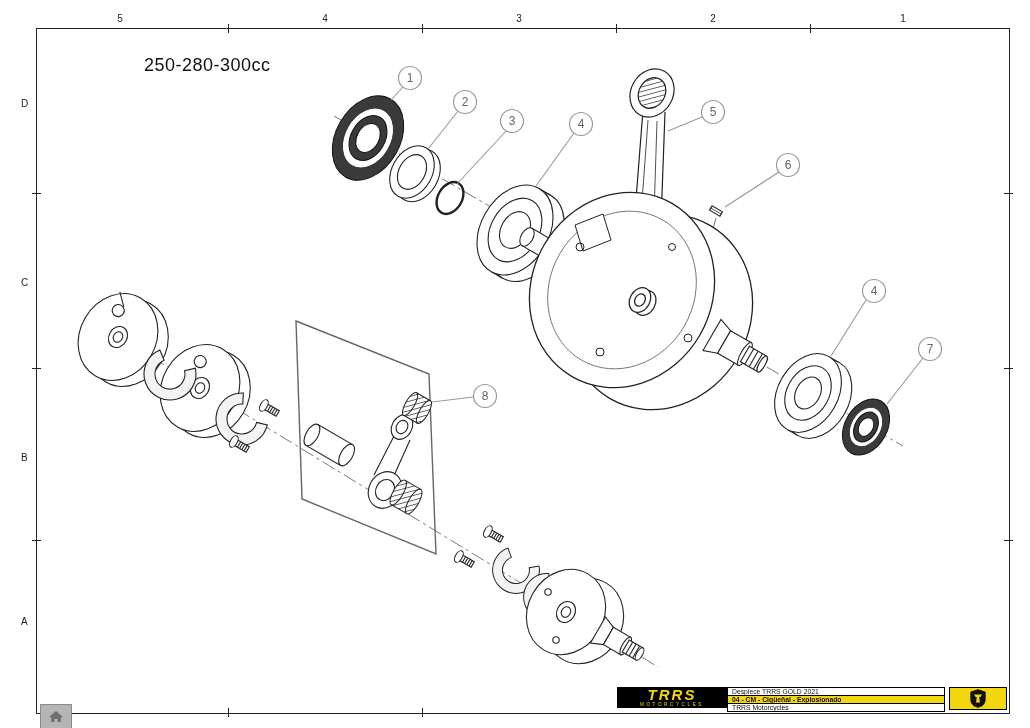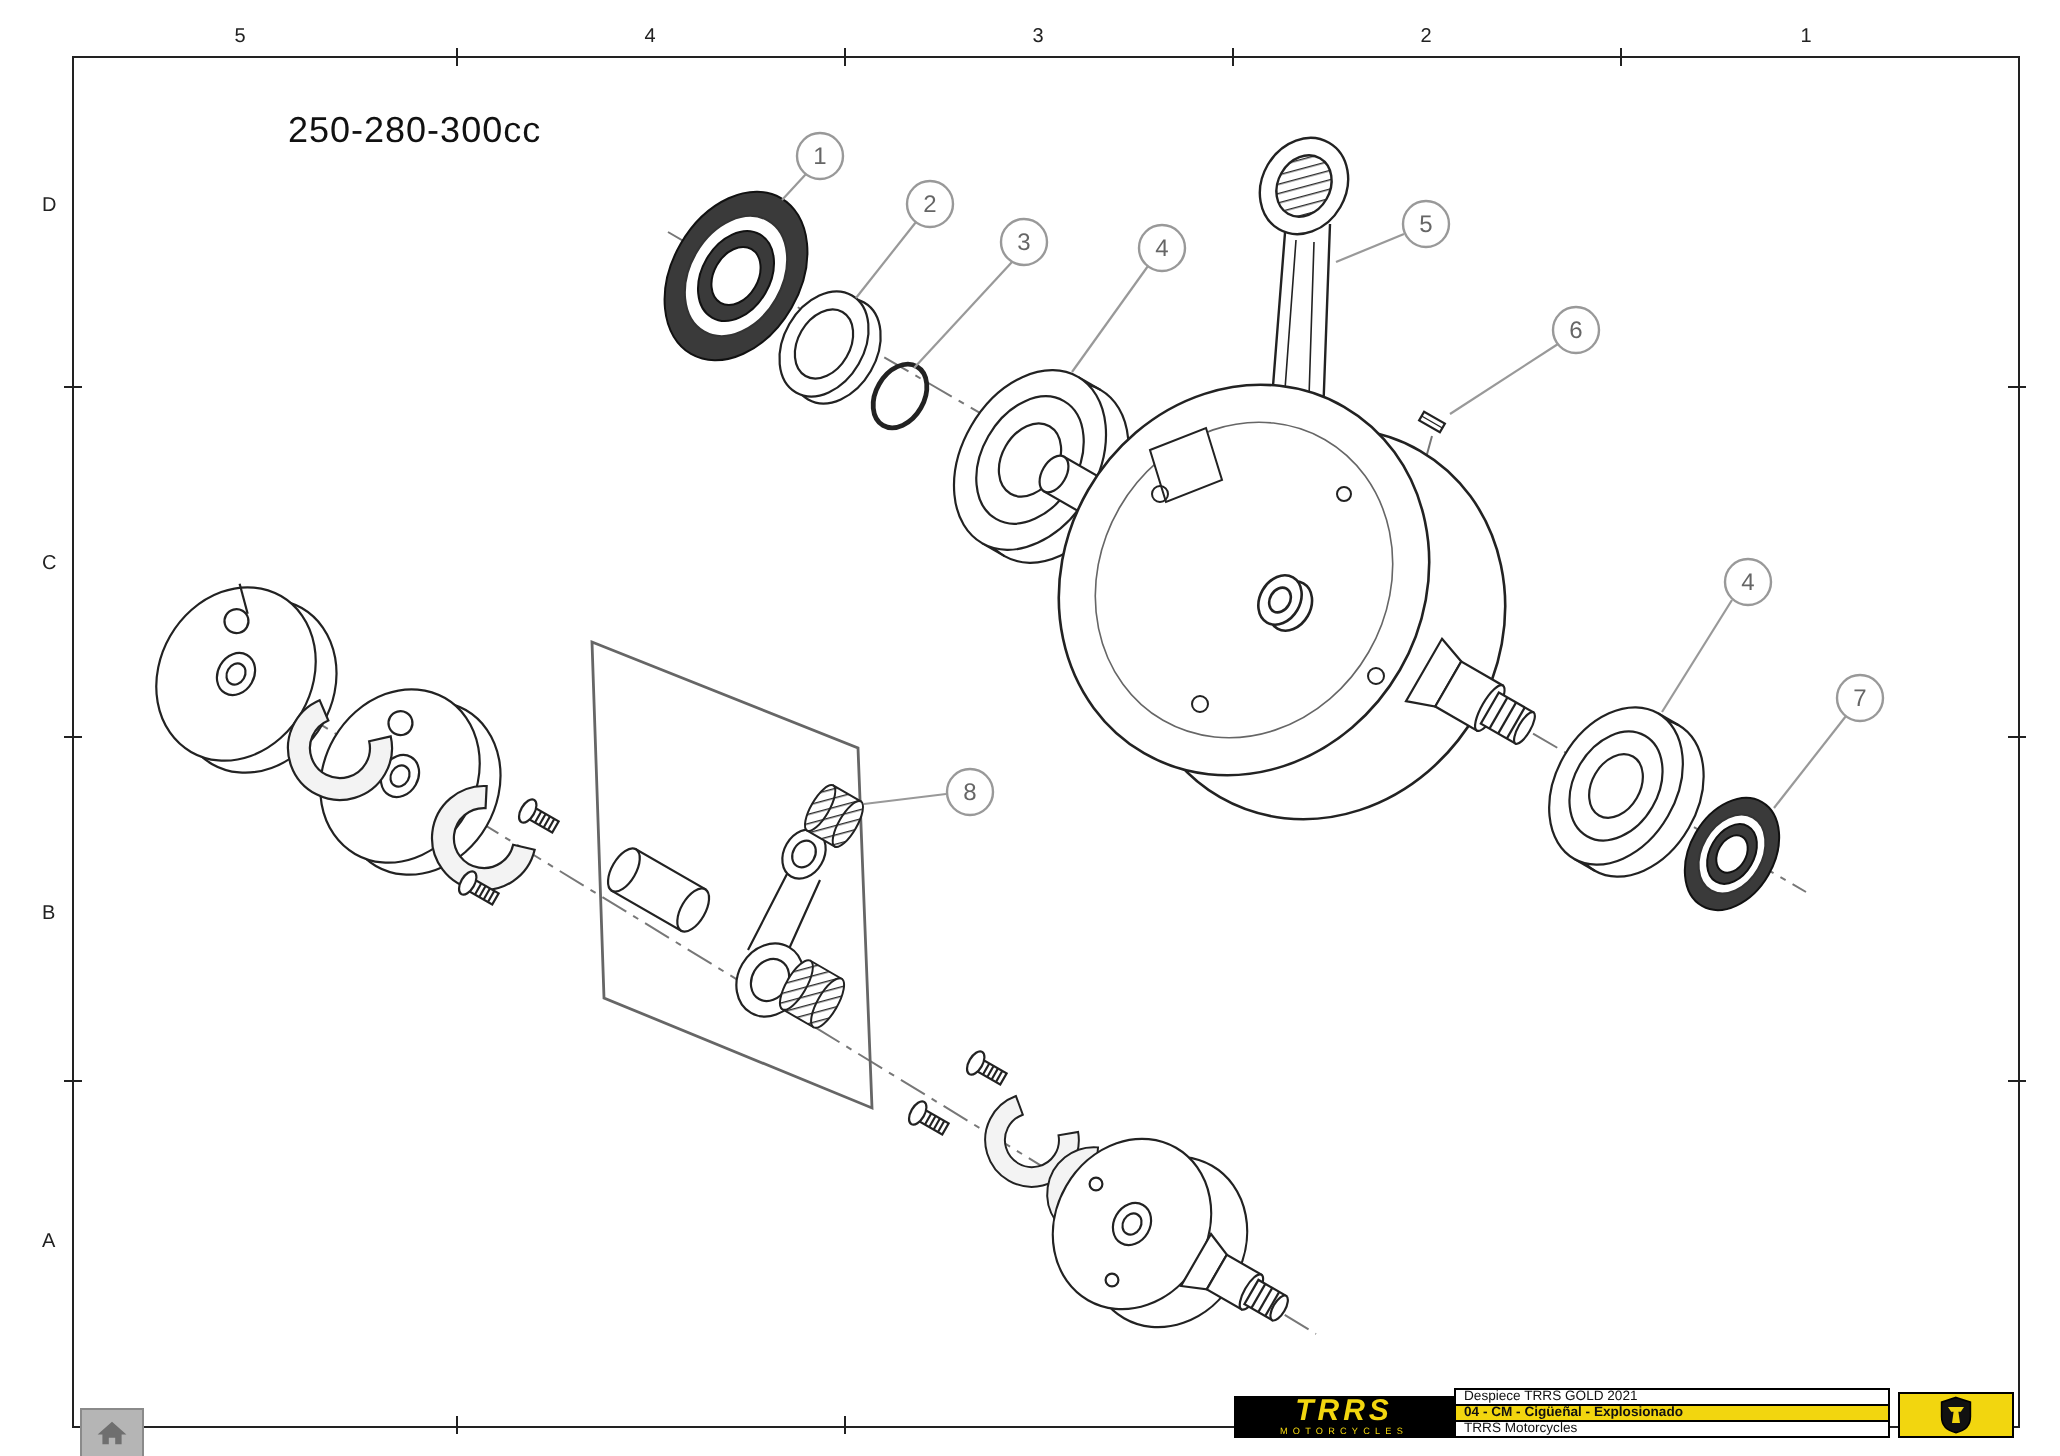--- a/index.html
+++ b/index.html
@@ -6,21 +6,21 @@
   .sheet{position:relative;width:1030px;height:728px;background:#ffffff;overflow:hidden;
          font-family:"Liberation Sans", sans-serif;}
   .frame{position:absolute;left:36px;top:28px;width:972px;height:684px;border:1px solid #222;}
   .tick-v{position:absolute;width:1px;height:9px;background:#222;}
   .tick-h{position:absolute;width:9px;height:1px;background:#222;}
   .col-label{position:absolute;top:13px;font-size:10px;color:#222;transform:translateX(-50%);}
   .row-label{position:absolute;left:21px;font-size:10px;color:#222;transform:translateY(-50%);}
   .page-title{position:absolute;left:112px;top:55px;font-size:18px;color:#111;letter-spacing:.5px;margin-left:32px;}
   .drawing{position:absolute;left:0;top:0;}
 
-  .titleblock{position:absolute;left:617px;top:687px;height:32px;display:flex;align-items:flex-end;}
+  .titleblock{position:absolute;left:617px;top:687px;height:32px;display:flex;align-items:flex-start;}
   .tb-logo{width:110px;background:#000;color:#F2D60F;display:flex;flex-direction:column;
            align-items:center;justify-content:center;line-height:1;}
   .tb-brand{font-size:15px;font-weight:bold;font-style:italic;letter-spacing:2px;}
   .tb-sub{font-size:4.6px;letter-spacing:2.6px;margin-top:1px;}
   .tb-rows{width:218px;display:flex;flex-direction:column;border:1px solid #000;box-sizing:border-box;background:#fff;}
   .tb-row{flex:1;font-size:6.8px;color:#111;display:flex;align-items:center;padding-left:4px;
           border-bottom:1px solid #000;box-sizing:border-box;white-space:nowrap;}
   .tb-row:last-child{border-bottom:none;}
   .tb-row-accent{background:#F2D60F;font-weight:bold;}
   .tb-shield{width:58px;margin-left:4px;background:#F2D60F;border:1px solid #000;box-sizing:border-box;

